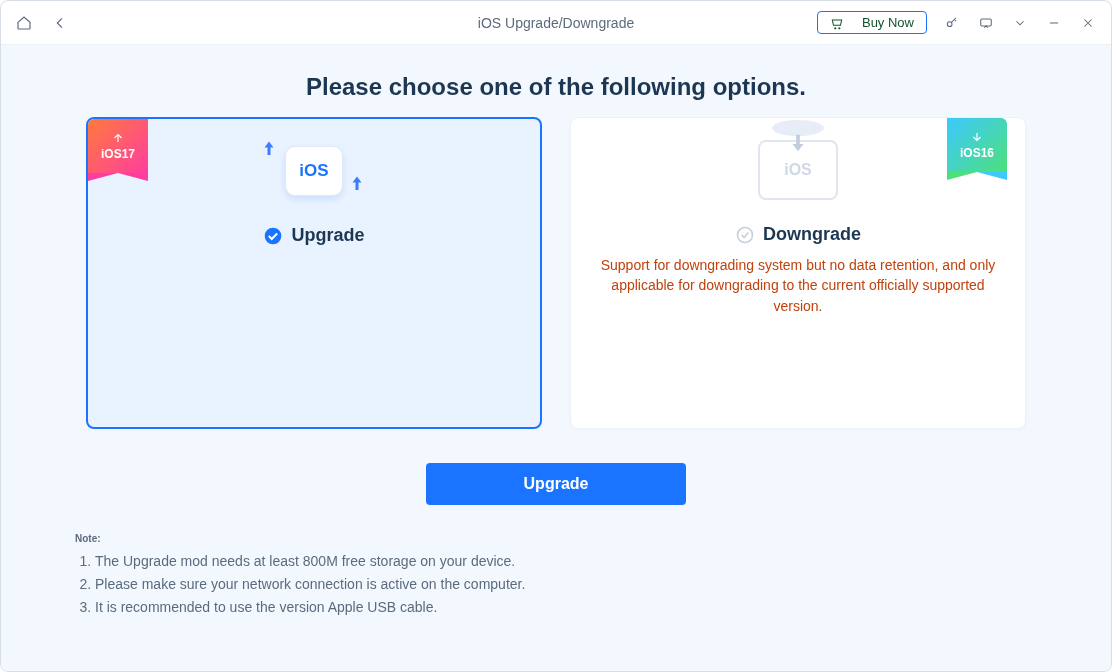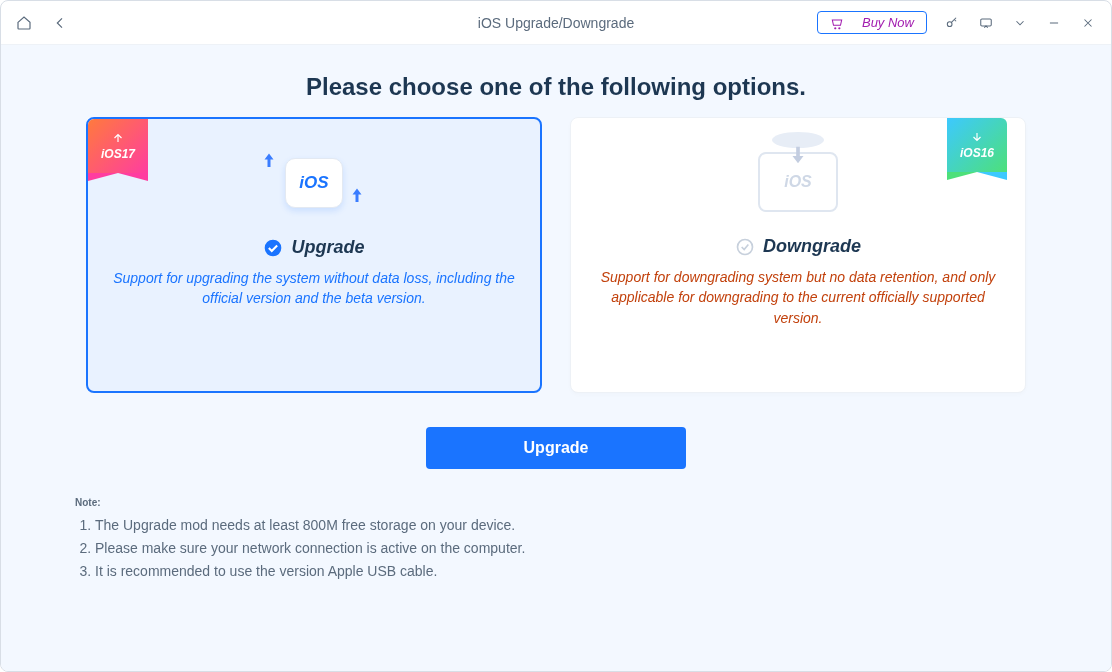--- a/index.html
+++ b/index.html
@@ -6,31 +6,31 @@
   html, body { width: 1112px; height: 672px; font-family: -apple-system, BlinkMacSystemFont, "Segoe UI", Arial, sans-serif; background: #fff; color: #1f2d3d; }
   .app { width: 1112px; height: 672px; border: 1px solid #d8dee6; border-radius: 8px; overflow: hidden; display: flex; flex-direction: column; background: #fff; }
 
   
   .titlebar { height: 44px; display: flex; align-items: center; padding: 8px 14px; border-bottom: 1px solid #eef2f7; position: relative; }
   .tb-left { display: flex; gap: 18px; align-items: center; }
   .tb-icon { width: 18px; height: 18px; display: inline-flex; align-items: center; justify-content: center; color: #5b6b7d; }
   .tb-icon svg { width: 16px; height: 16px; stroke: currentColor; }
   .tb-title { position: absolute; left: 50%; transform: translateX(-50%); color: #5b6b7d; font-size: 14px; }
   .tb-right { margin-left: auto; display: flex; align-items: center; gap: 16px; }
-  .buy-btn { border: 1px solid #1a74ff; color: #a21caf; background: #fff; border-radius: 4px; padding: 3px 12px; font-size: 13px; display: flex; align-items: center; gap: 18px; cursor: pointer; font-style: italic; }
+  .buy-btn { border: 1px solid #1a74ff; color: #14532d; background: #fff; border-radius: 4px; padding: 3px 12px; font-size: 13px; display: flex; align-items: center; gap: 18px; cursor: pointer; }
   .buy-btn svg { width: 14px; height: 14px; stroke: currentColor; }
   .win-btn { width: 18px; height: 18px; display: inline-flex; align-items: center; justify-content: center; color: #5b6b7d; }
   .win-btn svg { width: 14px; height: 14px; stroke: currentColor; }
 
   
   .content { flex: 1; background: #f3f8ff; padding: 28px 74px 24px; display: flex; flex-direction: column; }
   .heading { text-align: center; font-size: 24px; font-weight: 700; color: #1d3752; margin-bottom: 16px; }
 
   .cards { display: flex; gap: 28px; justify-content: center; }
-  .card { width: 456px; height: 276px; border-radius: 8px; background: #fff; position: relative; padding: 16px 24px 0; text-align: center; font-style: italic; }
+  .card { width: 456px; height: 312px; border-radius: 8px; background: #fff; position: relative; padding: 4px 24px 0; text-align: center; }
   .card.selected { background: #e9f2ff; border: 2px solid #1a74ff; }
   .card:not(.selected) { border: 1px solid #edf1f6; box-shadow: 0 2px 4px rgba(0,0,0,0.02); }
 
   .ribbon { position: absolute; top: 0; left: 0; width: 60px; height: 54px; color: #fff; display: flex; flex-direction: column; align-items: center; justify-content: center; font-size: 12px; font-weight: 700; gap: 2px; }
   .ribbon.left { background: linear-gradient(135deg, #ff7a3d 0%, #ff3da0 100%); border-top-left-radius: 6px; }
   .ribbon.right { left: auto; right: 18px; background: linear-gradient(135deg, #3dc9ff 0%, #4de07a 100%); border-top-right-radius: 6px; }
   .ribbon.left::after { content: ""; position: absolute; bottom: -8px; left: 0; border-left: 30px solid #ff3da0; border-right: 30px solid #ff3da0; border-bottom: 8px solid transparent; }
   .ribbon.right::after { content: ""; position: absolute; bottom: -8px; left: 0; border-left: 30px solid #4de07a; border-right: 30px solid #3dc9ff; border-bottom: 8px solid transparent; }
   .ribbon svg { width: 14px; height: 14px; stroke: #fff; }
 
@@ -148,21 +148,20 @@
         </div>
         <div class="card-title-line">
           <span class="check-icon on">
             <svg viewBox="0 0 24 24">
                 <circle cx="12" cy="12" r="10"></circle>
                 <path d="M7 12 L10.5 15.5 L17 9" fill="none" stroke-width="2.5"></path>
               </svg>
           </span>
           <span class="card-title">Upgrade</span>
         </div>
-        <p class="card-desc">Support for upgrading the system without data loss, including the official version and the beta version.</p>
       </div>
 
       <div class="card">
         <div class="ribbon right">
           <svg viewBox="0 0 24 24" fill="none" stroke-width="2">
               <path d="M12 5 V18 M6 12 L12 18 L18 12"></path>
             </svg>
           <span>iOS16</span>
         </div>
         <div class="card-illus">

